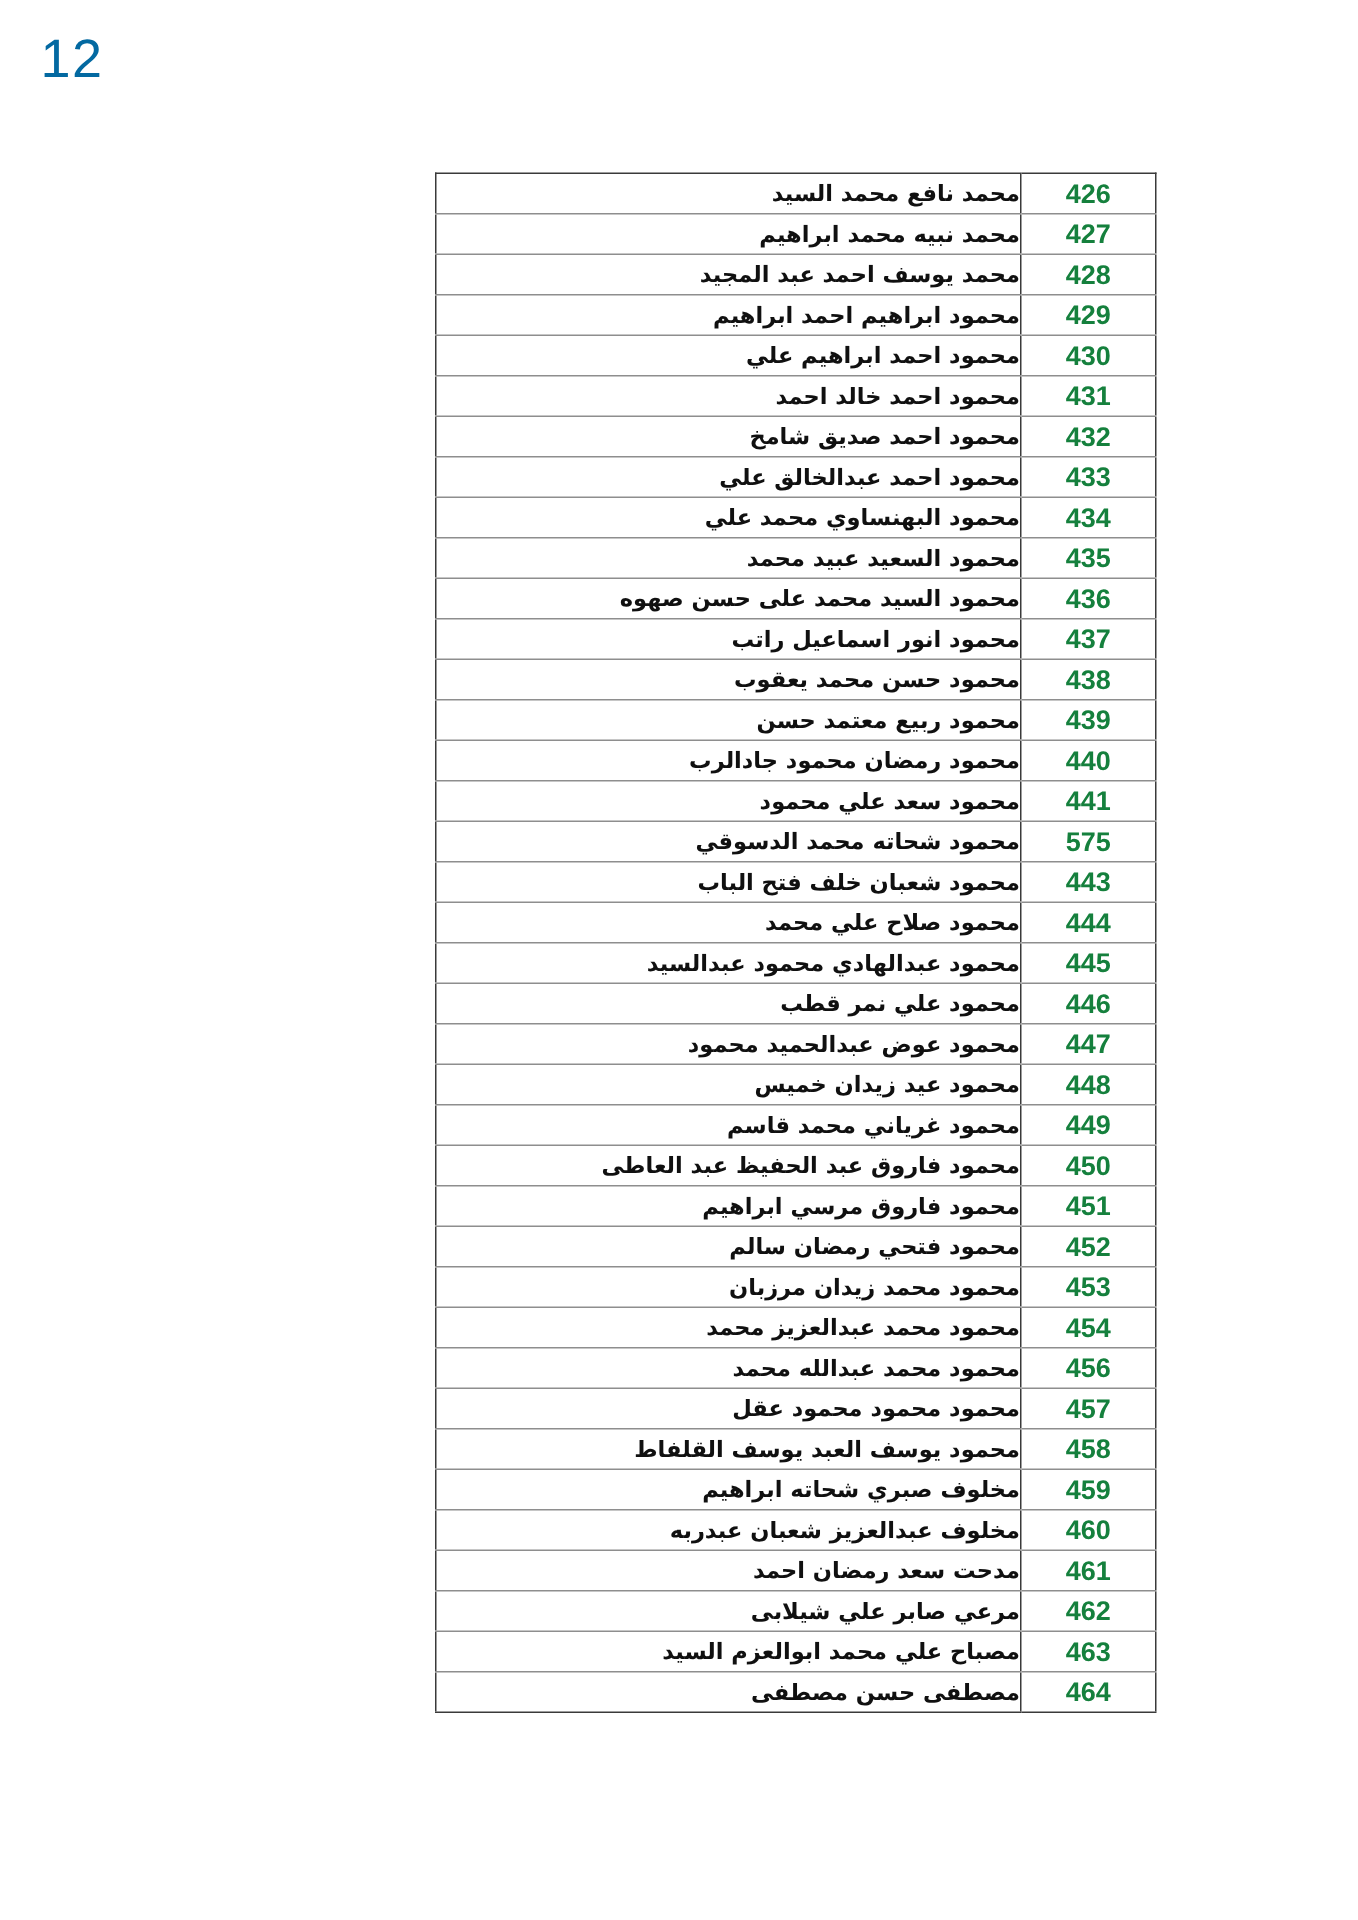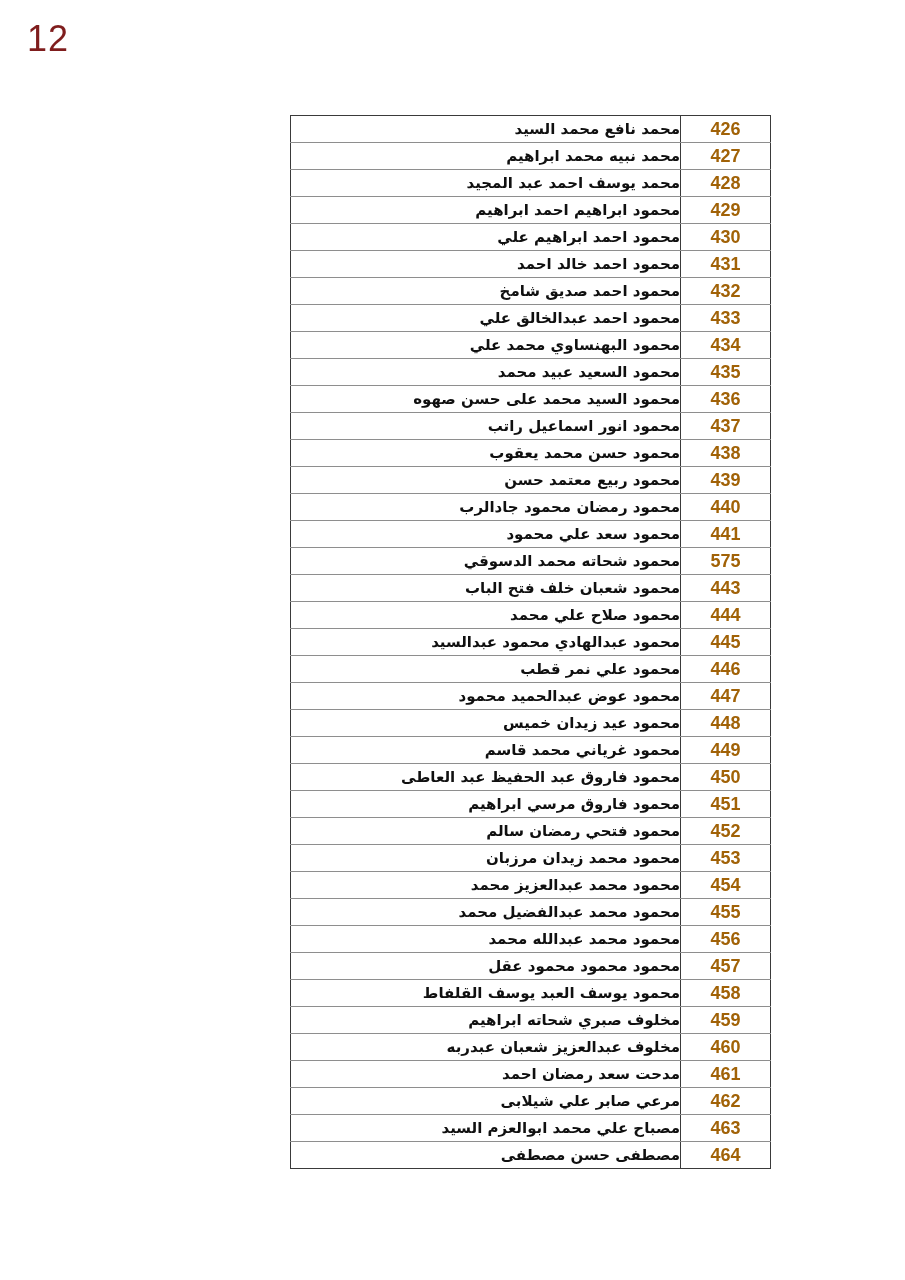--- a/index.html
+++ b/index.html
@@ -15,21 +15,21 @@
     font-family: "DejaVu Sans", sans-serif;
     color: #111111;
   }
   .page-number {
     position: absolute;
     left: 27px;
     top: 18px;
     font-family: "Liberation Sans", sans-serif;
     font-size: 36px;
     font-weight: 400;
-    color: #7f1d1d;
+    color: #0369a1;
     letter-spacing: 1px;
   }
   .roster-wrap {
     position: absolute;
     left: 290px;
     top: 105px;
   }
   table.roster {
     border-collapse: collapse;
     table-layout: fixed;
@@ -59,21 +59,21 @@
     font-size: 15px;
     color: #101010;
   }
   td.num-cell {
     width: 90px;
     border-left: 1px solid #3a3a3a;
     text-align: center;
     font-family: "Liberation Sans", "DejaVu Sans", sans-serif;
     font-weight: 700;
     font-size: 18px;
-    color: #a16207;
+    color: #15803d;
   }
 </style>
 </head>
 <body>
 
 <div class="page-number">12</div>
 
 <div class="roster-wrap">
   <table class="roster">
     <tbody>
@@ -187,24 +187,20 @@
         </tr>
         <tr>
           <td class="name-cell" dir="rtl">محمود محمد زيدان مرزبان</td>
           <td class="num-cell">453</td>
         </tr>
         <tr>
           <td class="name-cell" dir="rtl">محمود محمد عبدالعزيز محمد</td>
           <td class="num-cell">454</td>
         </tr>
         <tr>
-          <td class="name-cell" dir="rtl">محمود محمد عبدالفضيل محمد</td>
-          <td class="num-cell">455</td>
-        </tr>
-        <tr>
           <td class="name-cell" dir="rtl">محمود محمد عبدالله محمد</td>
           <td class="num-cell">456</td>
         </tr>
         <tr>
           <td class="name-cell" dir="rtl">محمود محمود محمود عقل</td>
           <td class="num-cell">457</td>
         </tr>
         <tr>
           <td class="name-cell" dir="rtl">محمود يوسف العبد يوسف القلفاط</td>
           <td class="num-cell">458</td>

